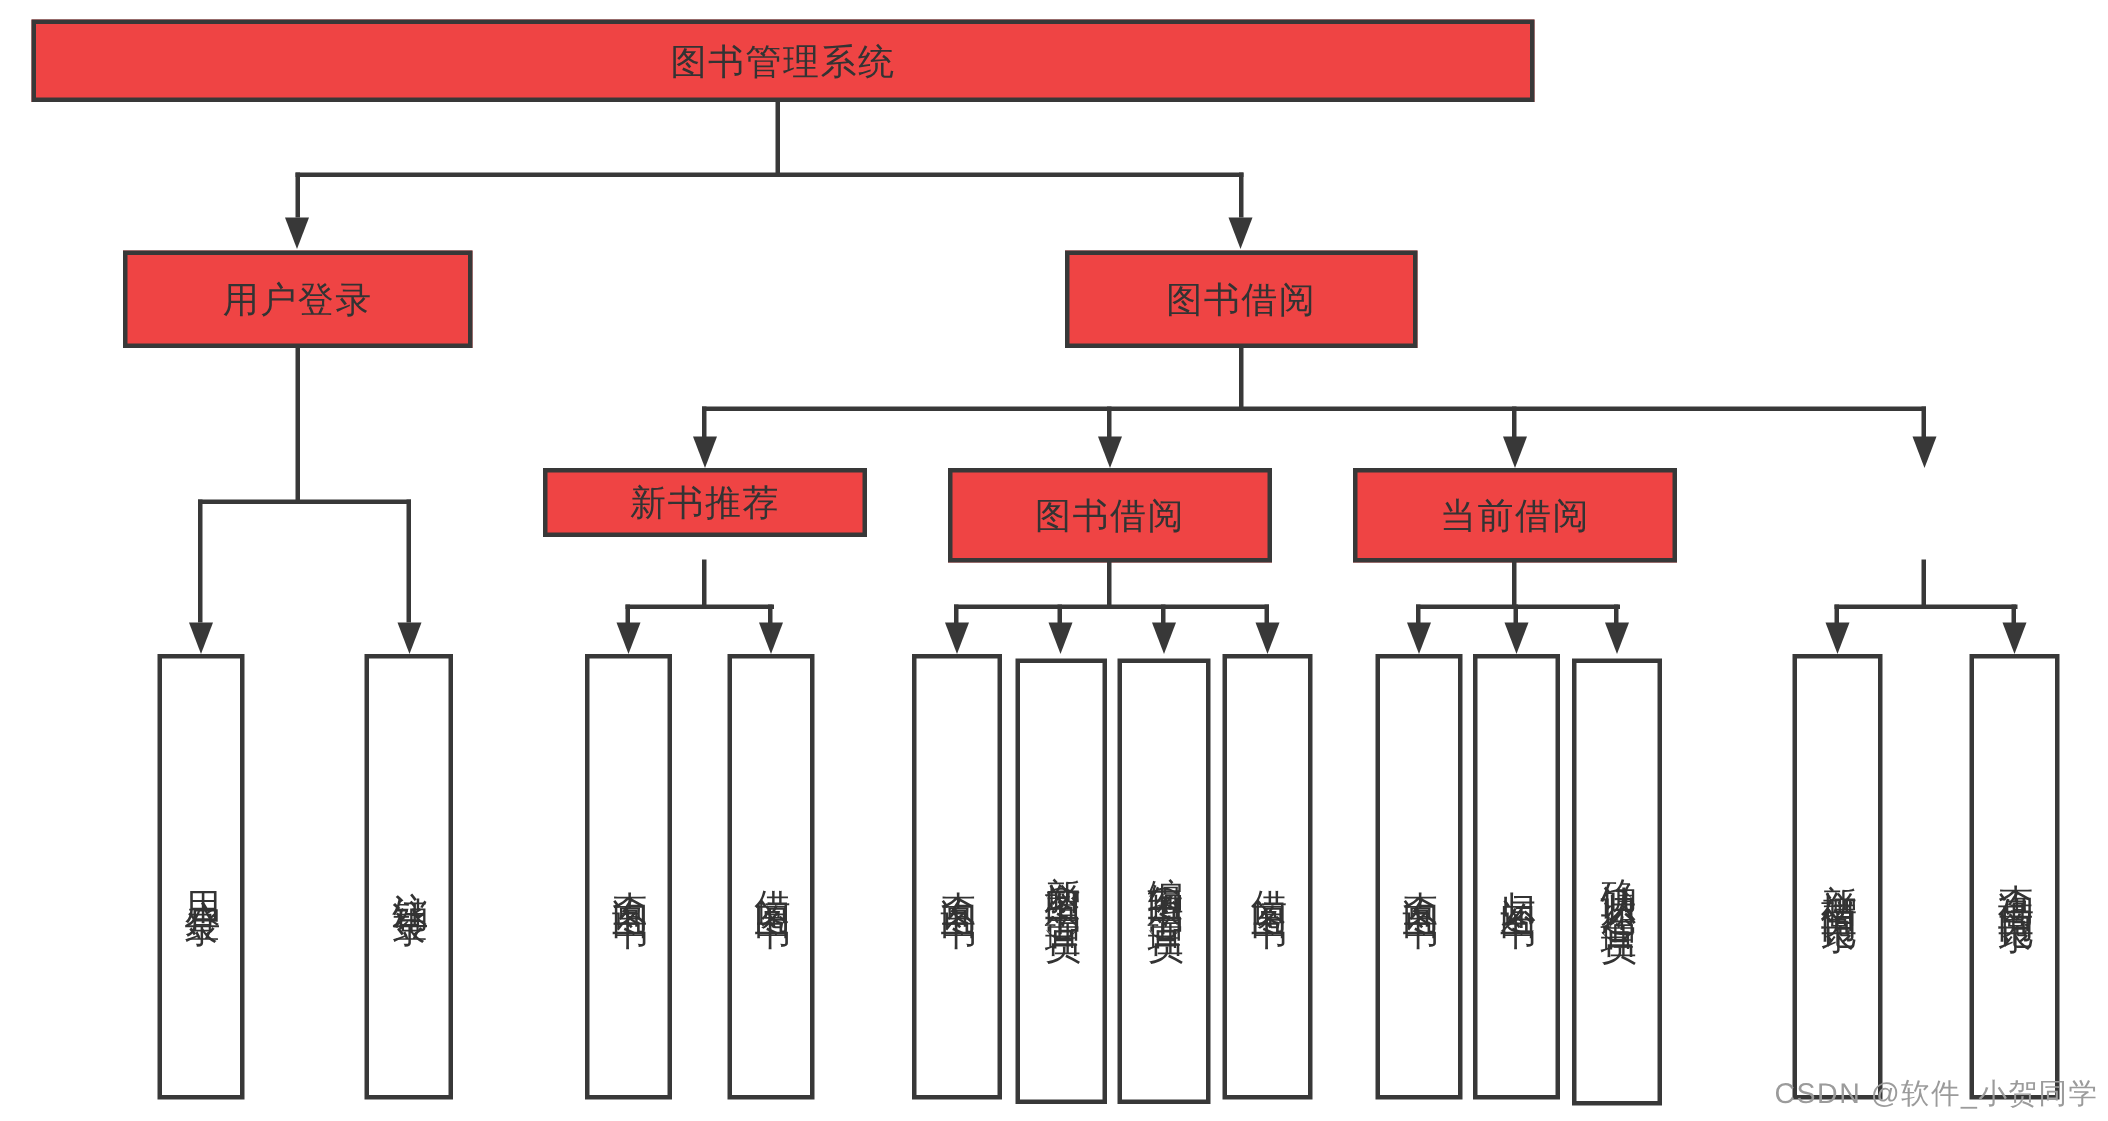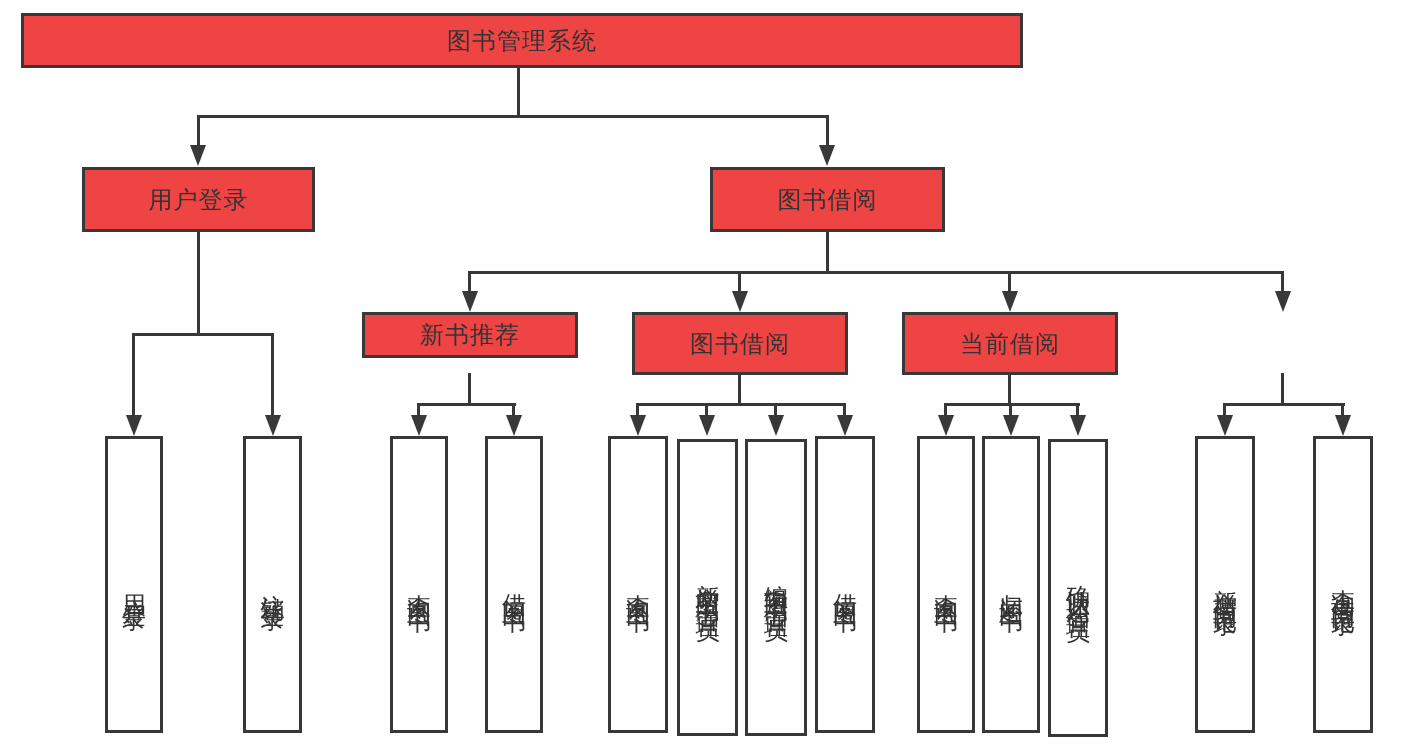--- a/index.html
+++ b/index.html
@@ -173,14 +173,15 @@
   <div class="vl" style="left:1341px;top:403px;height:13px"></div>
   <div class="ar" style="left:1335px;top:415px"></div>
 
   <div class="vbox" style="left:1195px;top:436px;width:60px;height:297px">
     <span>新增借阅记录</span>
   </div>
   <div class="vbox" style="left:1313px;top:436px;width:60px;height:297px">
     <span>查询借阅记录</span>
   </div>
 
+  <div class="watermark">CSDN @软件_小贺同学</div>
 
 </div>
 
 </body></html>

